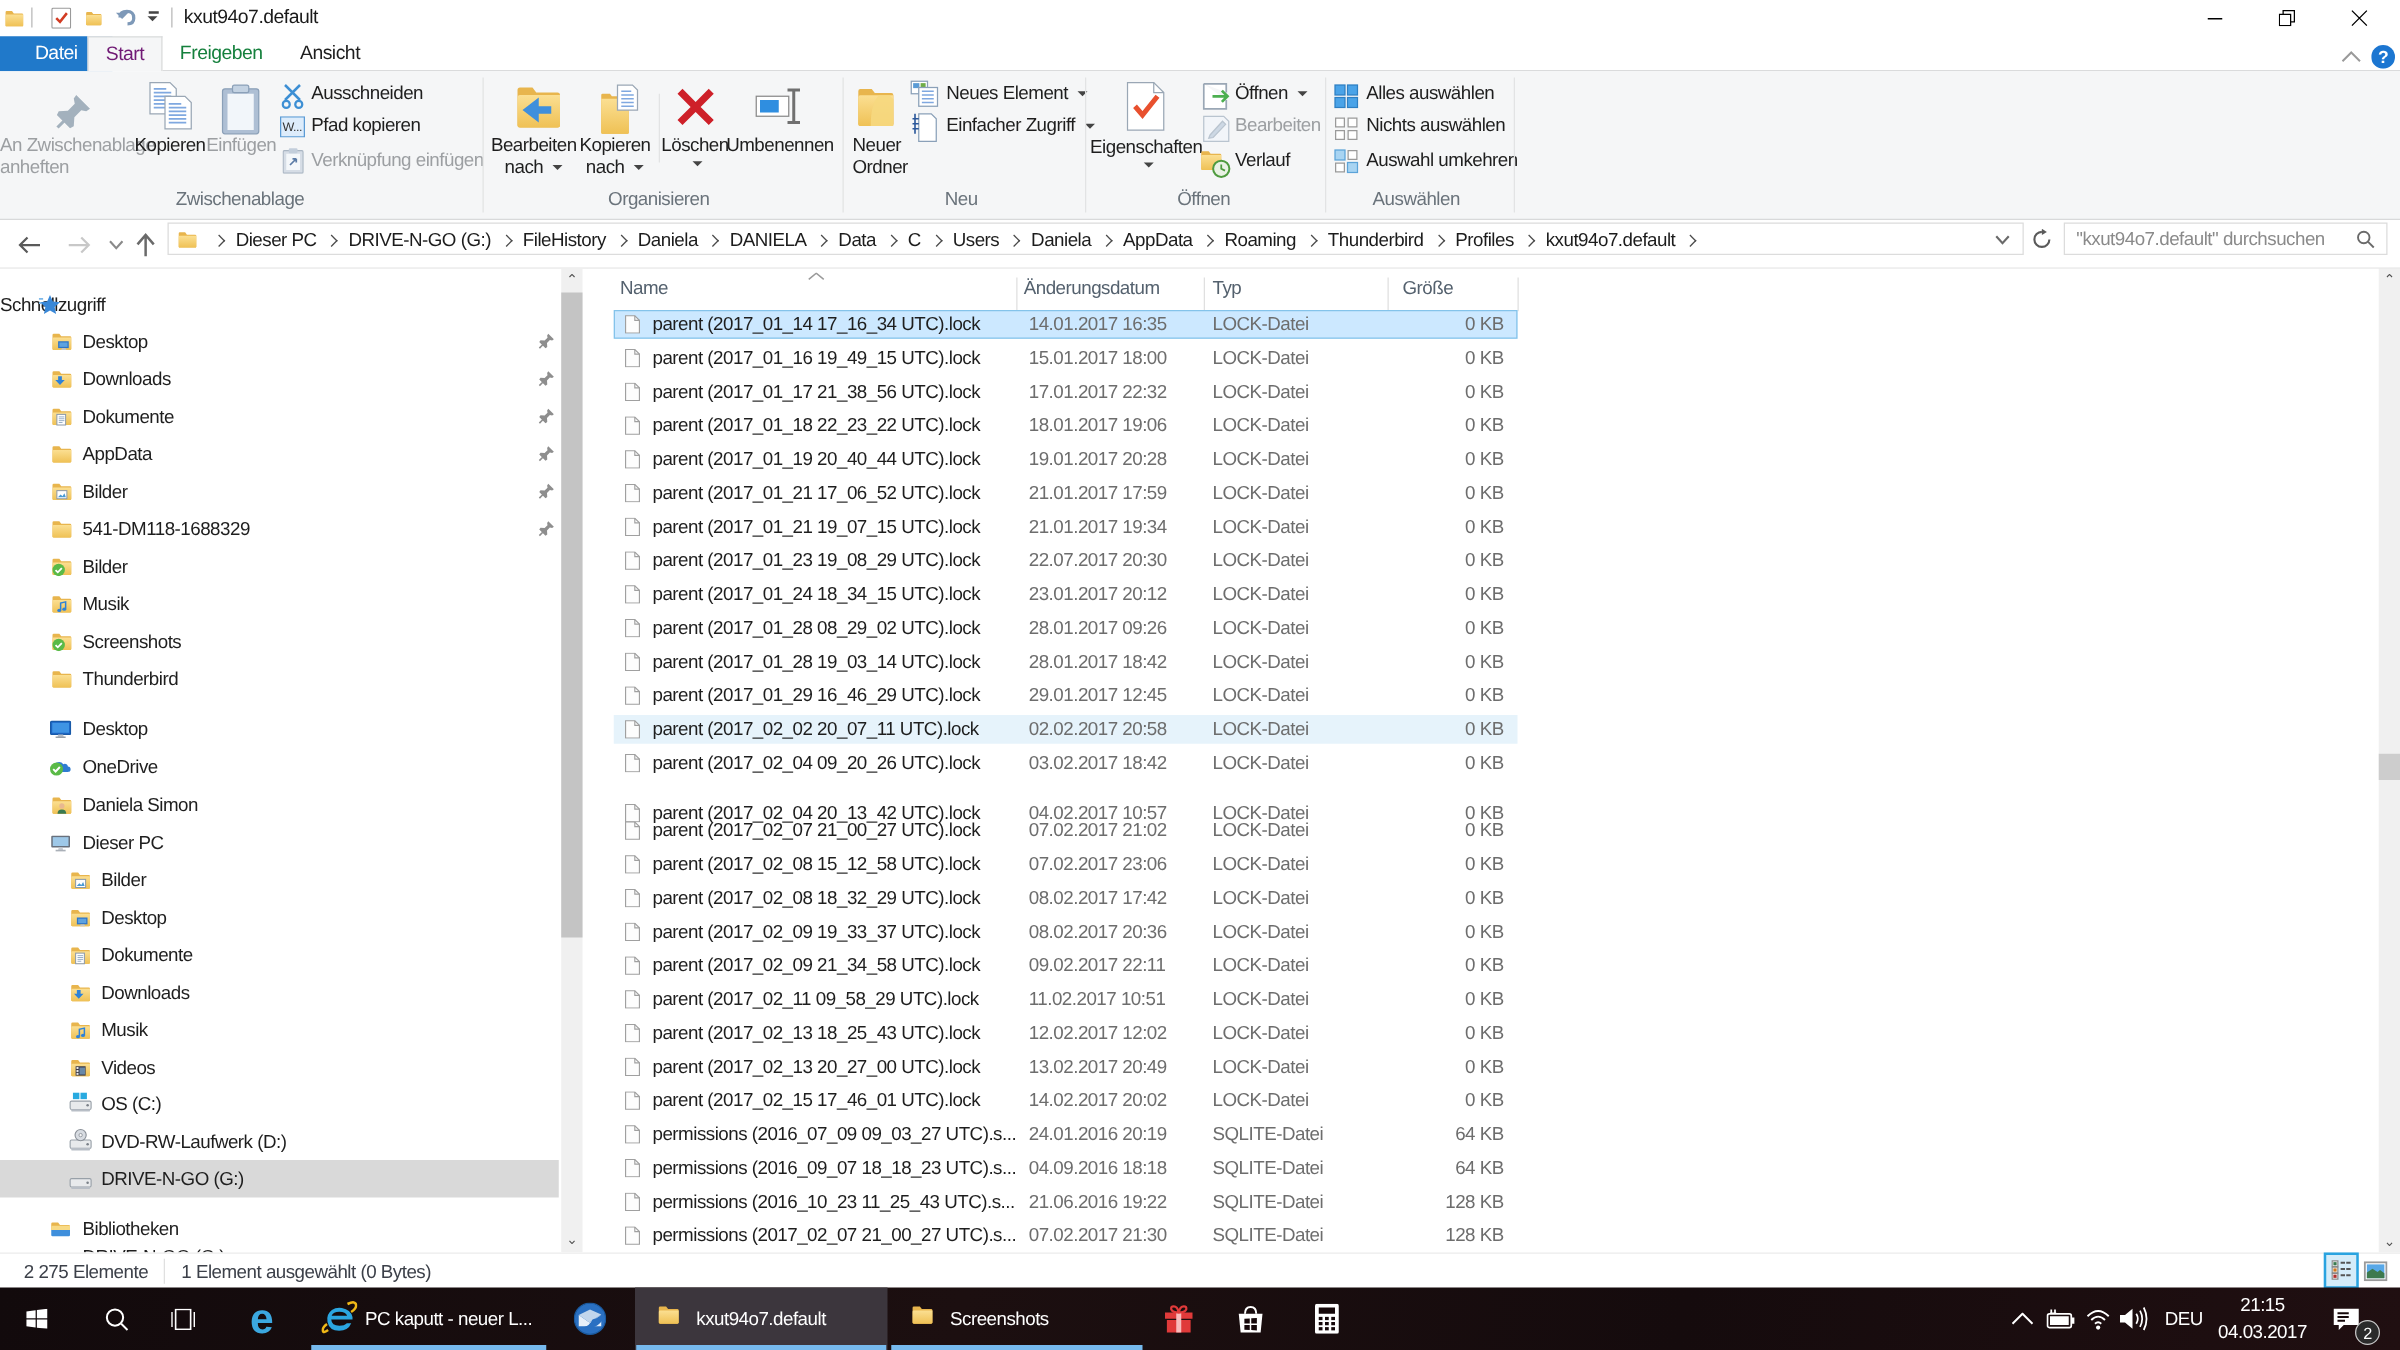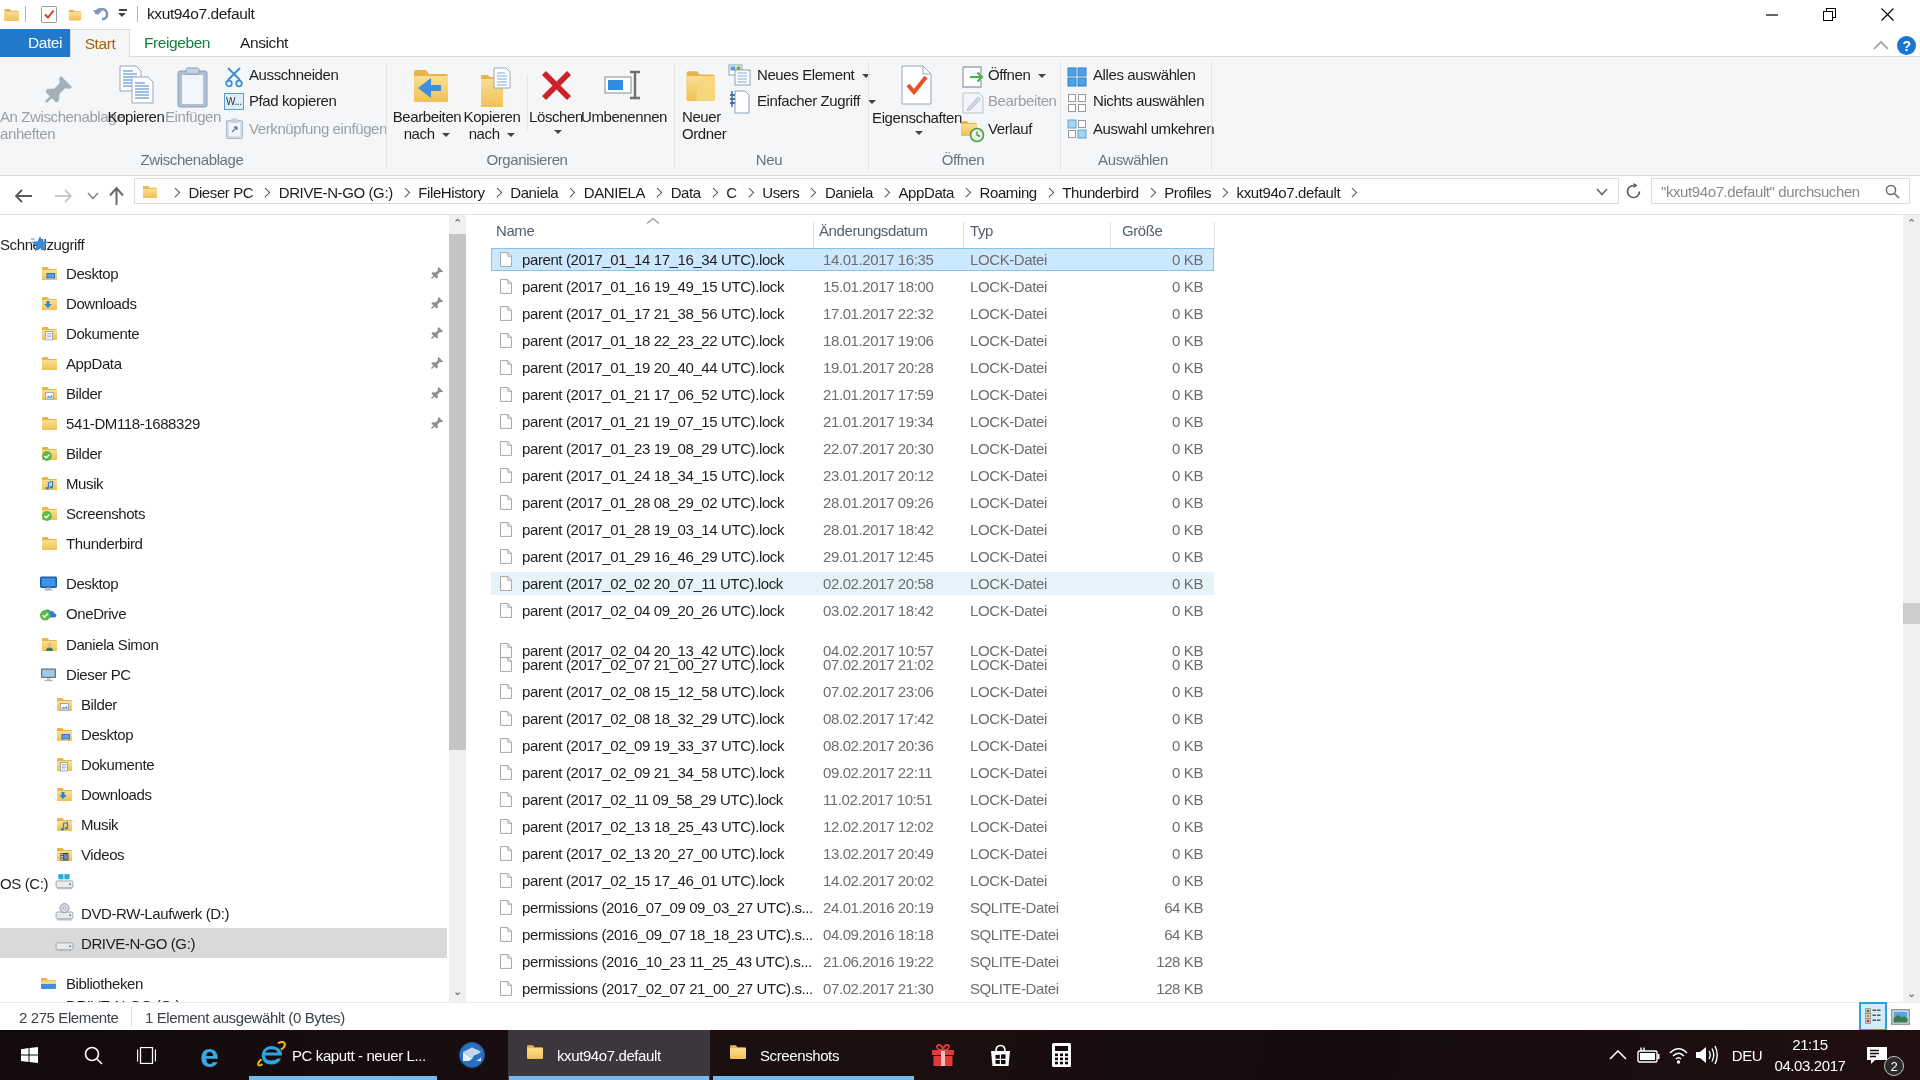--- a/index.html
+++ b/index.html
@@ -8,21 +8,21 @@
 svg{display:block}
 
 #titlebar{position:absolute;left:0;top:0;width:1920px;height:29px;background:#fff}
 #title{position:absolute;left:147px;top:5px;font-size:15.5px;color:#1a1a1a}
 .qsep{position:absolute;top:6px;width:1px;height:16px;background:#b8b8b8}
 .wbtn{position:absolute;top:0;height:29px;width:47px;display:flex;align-items:center;justify-content:center}
 
 #tabrow{position:absolute;left:0;top:29px;width:1920px;height:28px;background:#fff}
 .tab{position:absolute;top:0;height:28px;font-size:15.5px;display:flex;align-items:center;justify-content:center}
 #tab-datei{left:0;width:90px;background:#2079ca;color:#fff}
-#tab-start{left:70px;width:60px;background:#f5f6f7;border:1px solid #dadbdc;border-bottom:none;color:#a16207}
+#tab-start{left:70px;width:60px;background:#f5f6f7;border:1px solid #dadbdc;border-bottom:none;color:#701a75}
 #tab-frei{left:130px;width:94px;color:#15803d}
 #tab-ansicht{left:224px;width:80px;color:#1e1e1e}
 
 #ribbon{position:absolute;left:0;top:57px;width:1920px;height:119px;background:#f5f6f7;border-bottom:1px solid #d8d9da}
 .gsep{position:absolute;top:5px;height:108px;width:1px;background:#e2e3e4}
 .subsep{position:absolute;top:18px;height:55px;width:1px;background:#e2e3e4}
 .glabel{position:absolute;top:94px;width:200px;text-align:center;font-size:15px;color:#6a737b}
 .rbtn-txt{position:absolute;font-size:15px;color:#1e1e1e;white-space:nowrap;line-height:20px}
 .gray{color:#9c9fa2}
 .caret{display:inline-block;width:0;height:0;border-left:4px solid transparent;border-right:4px solid transparent;border-top:4px solid #444;vertical-align:middle;margin-left:4px}
@@ -579,21 +579,21 @@
   <div class="snav" style="top:624px;left:0">
       <svg class="abs" style="left:56px;top:7px" width="17" height="16" viewBox="0 0 17 16">
         <use href="#f-video"></use>
       </svg>
       <span style="padding-left:81px">Videos</span>
     </div>
   <div class="snav" style="top:653px;left:0">
       <svg class="abs" style="left:55px;top:5px" width="19" height="18" viewBox="0 0 17 16">
         <use href="#drive-os"></use>
       </svg>
-      <span style="">OS (C:)</span>
+      <span style="padding-left:81px">OS (C:)</span>
     </div>
   <div class="snav" style="top:683px;left:0">
       <svg class="abs" style="left:55px;top:5px" width="19" height="18" viewBox="0 0 17 16">
         <use href="#dvd"></use>
       </svg>
       <span style="padding-left:81px">DVD-RW-Laufwerk (D:)</span>
     </div>
   <div class="snav" style="top:713px;left:0;width:447px;background:#d9d9d9">
       <svg class="abs" style="left:55px;top:7px" width="19" height="18" viewBox="0 0 17 16">
         <use href="#drive"></use>

